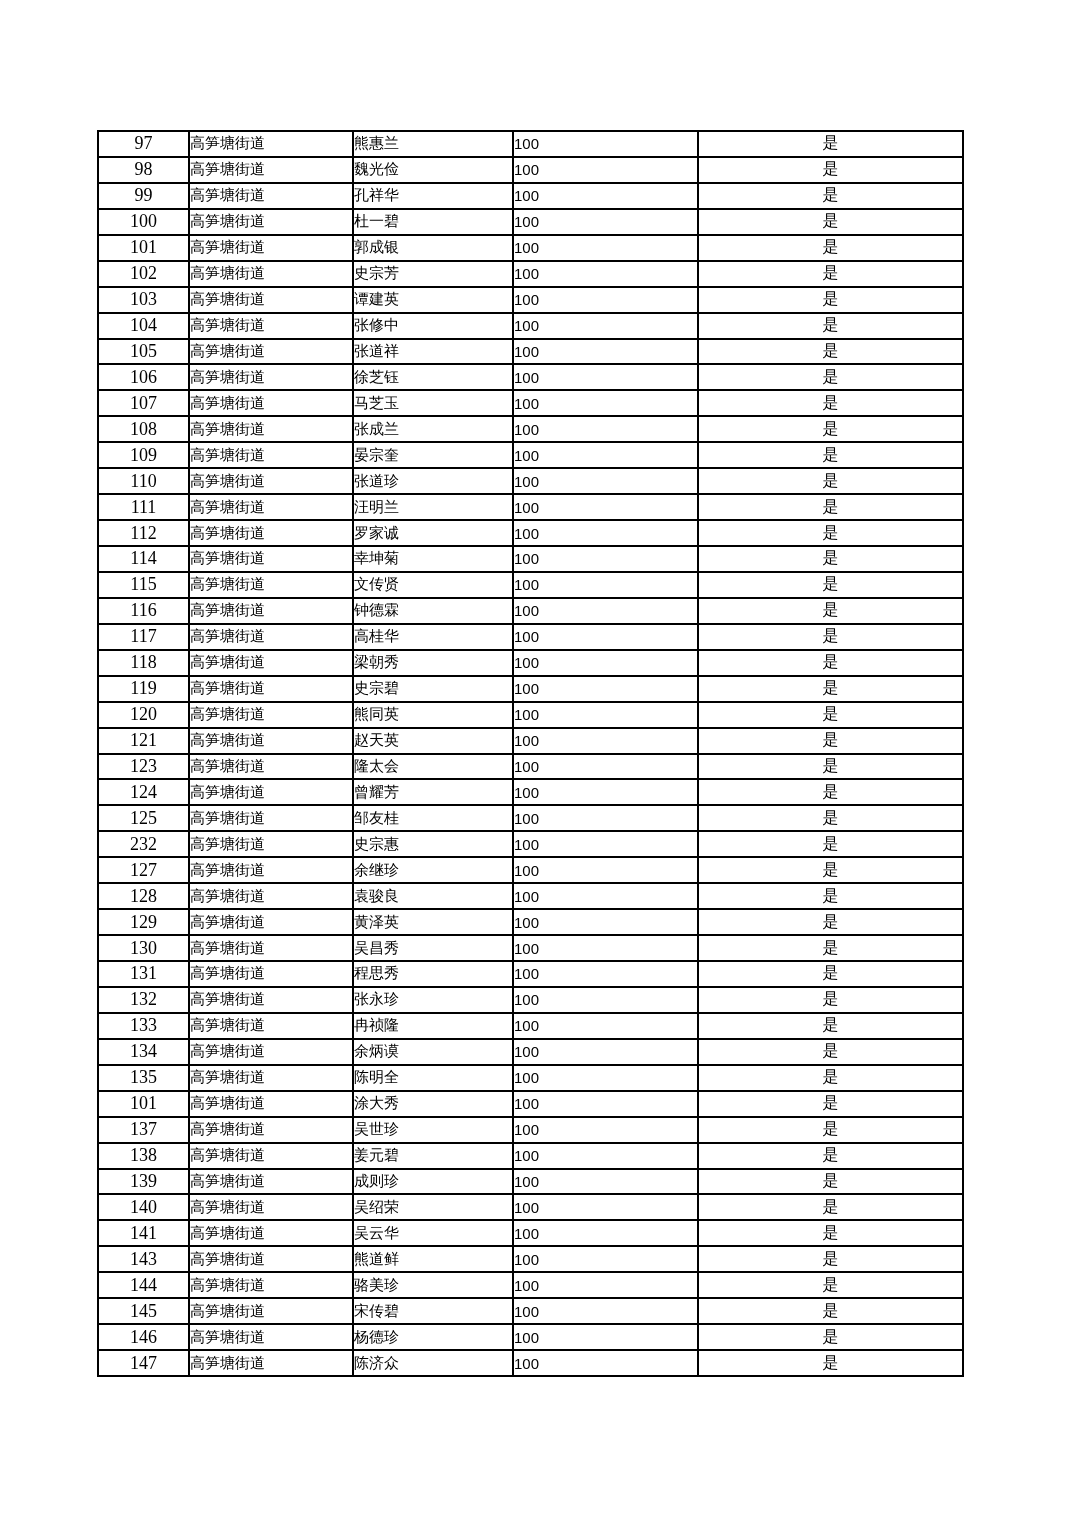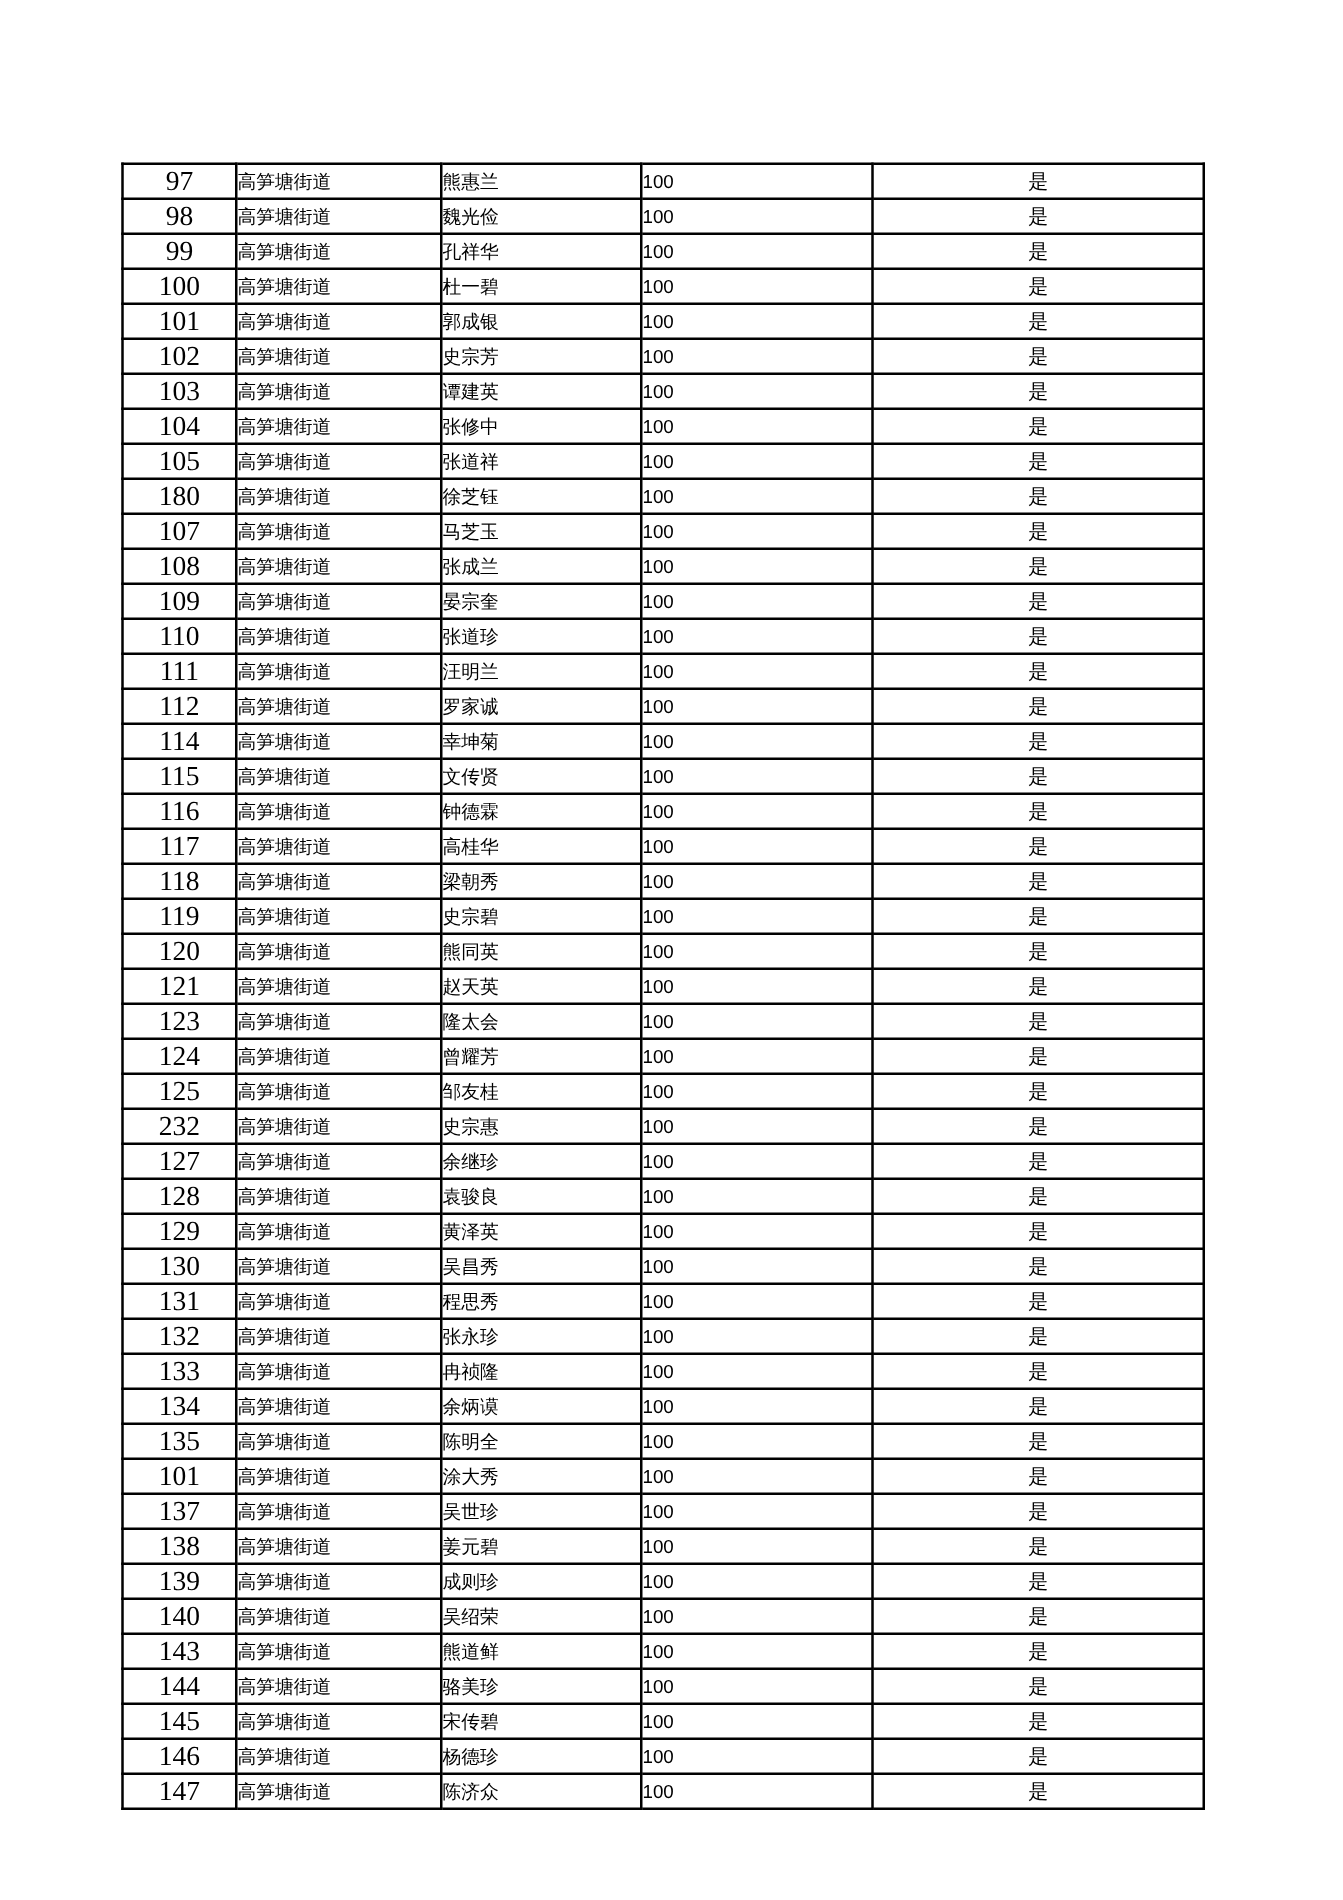--- a/index.html
+++ b/index.html
@@ -28,21 +28,21 @@
     padding: 0;
     color: #000000;
     background: #ffffff;
     overflow: hidden;
     white-space: nowrap;
     vertical-align: middle;
   }
   td.c1 {
     text-align: center;
     font-family: "Liberation Serif", serif;
-    font-size: 22px;
+    font-size: 18px;
   }
   td.c2, td.c3 {
     text-align: left;
     padding-left: 4px;
     font-family: "Liberation Serif", "DejaVu Serif", serif;
     font-size: 15px;
   }
   td.c4 {
     text-align: left;
     padding-left: 2px;
@@ -134,21 +134,21 @@
 
   <tr>
     <td class="c1">105</td>
     <td class="c2">高笋塘街道</td>
     <td class="c3">张道祥</td>
     <td class="c4">100</td>
     <td class="c5">是</td>
   </tr>
 
   <tr>
-    <td class="c1">180</td>
+    <td class="c1">106</td>
     <td class="c2">高笋塘街道</td>
     <td class="c3">徐芝钰</td>
     <td class="c4">100</td>
     <td class="c5">是</td>
   </tr>
 
   <tr>
     <td class="c1">107</td>
     <td class="c2">高笋塘街道</td>
     <td class="c3">马芝玉</td>
@@ -399,20 +399,27 @@
   </tr>
 
   <tr>
     <td class="c1">140</td>
     <td class="c2">高笋塘街道</td>
     <td class="c3">吴绍荣</td>
     <td class="c4">100</td>
     <td class="c5">是</td>
   </tr>
 
+  <tr>
+    <td class="c1">141</td>
+    <td class="c2">高笋塘街道</td>
+    <td class="c3">吴云华</td>
+    <td class="c4">100</td>
+    <td class="c5">是</td>
+  </tr>
 
 
   <tr>
     <td class="c1">143</td>
     <td class="c2">高笋塘街道</td>
     <td class="c3">熊道鲜</td>
     <td class="c4">100</td>
     <td class="c5">是</td>
   </tr>
 

